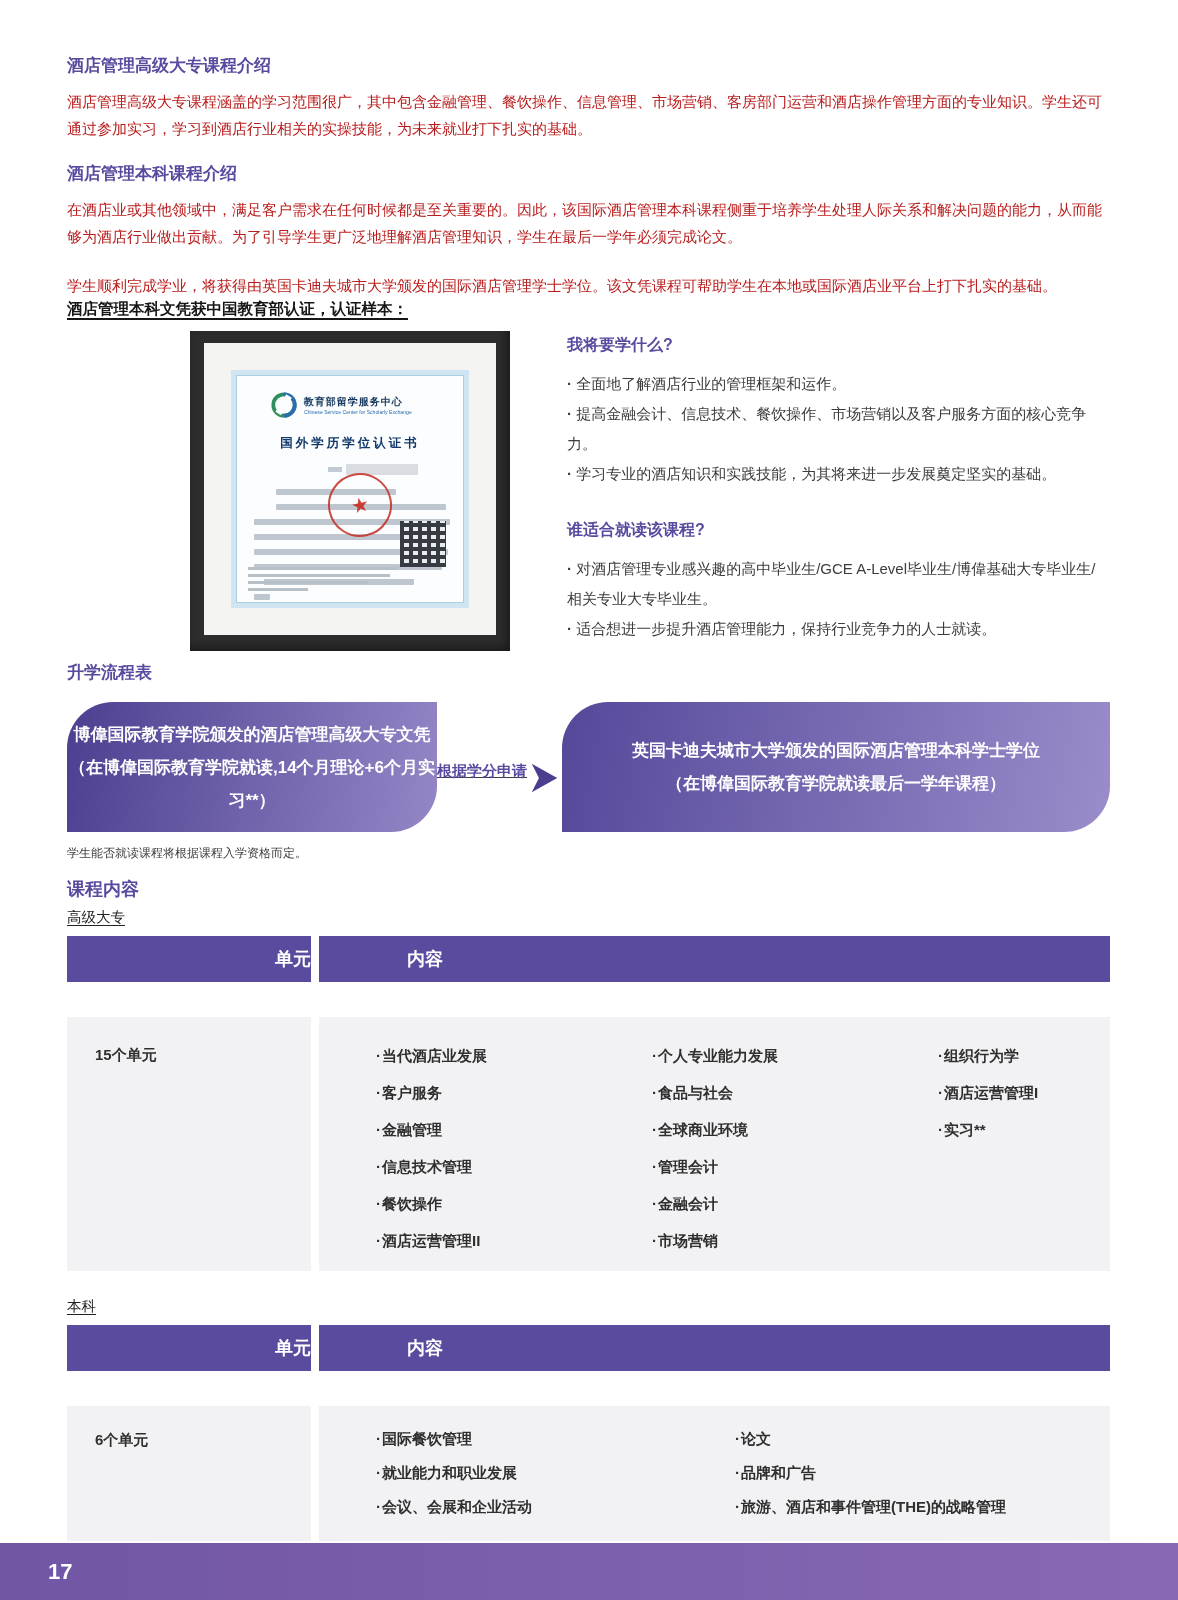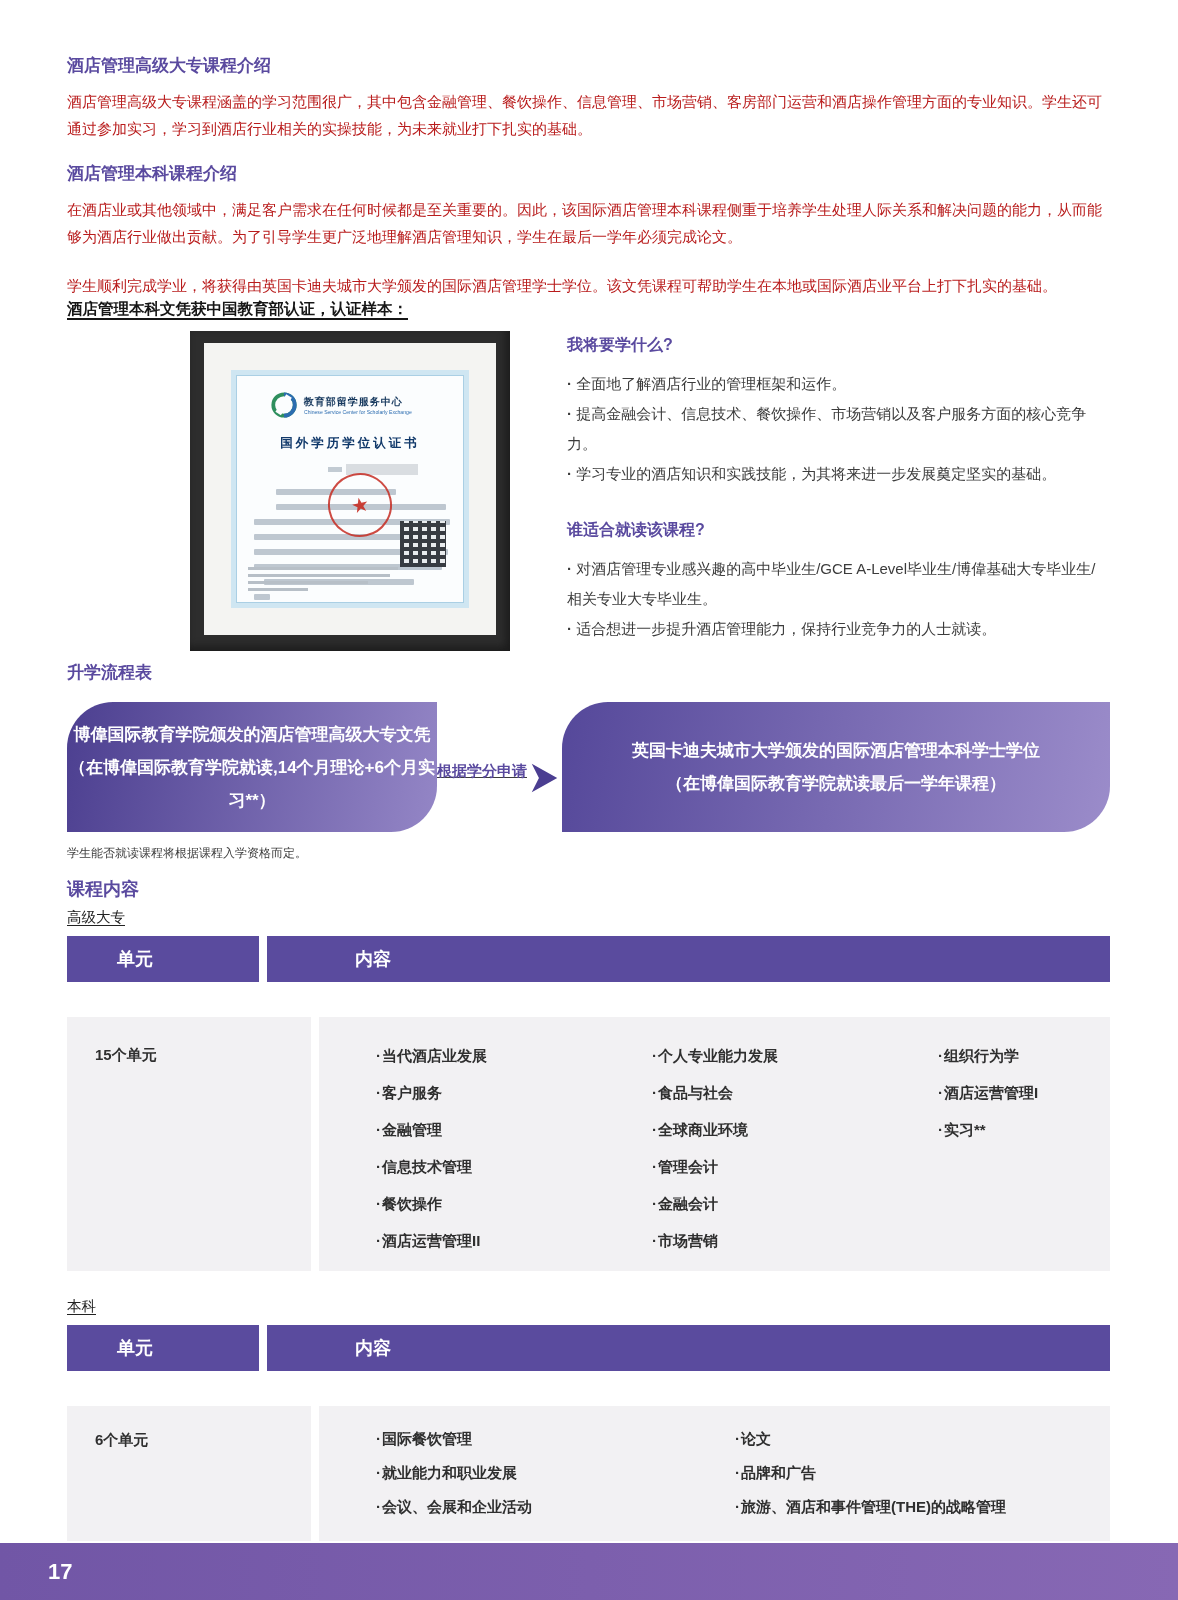--- a/index.html
+++ b/index.html
@@ -92,21 +92,21 @@
 
   
   .course-h { margin-top:15px; font-size:18px; font-weight:700; color:#5a4a9f; }
   .tbl-label {
     margin-top:7px; display:inline-block; font-size:14.5px; color:#222;
     text-decoration:underline; text-underline-offset:3px;
   }
   .tbl { margin-top:9px; }
   .thead { display:flex; gap:8px; }
   .th { height:46px; background:#5a4b9e; color:#fff; font-size:18px; font-weight:700; line-height:46px; }
-  .th-unit { width:192px; padding-left:50px; }
+  .th-unit { width:244px; padding-left:50px;text-align:right; }
   .th-content { flex:1; padding-left:88px; }
   .tbody { display:flex; gap:8px; margin-top:7px; }
   .td { background:#f2f1f3;margin-top:28px; }
   .td-unit { width:244px; padding:29px 0 0 28px; font-size:15px; font-weight:700; color:#2f2f2f; }
   .td-content { flex:1; display:flex; padding-left:57px; }
   .t1 .td { height:254px; }
   .t1 .td-content { padding-top:28px; }
   .t2 .td { height:135px; }
   .t2 .td-content { padding-top:22px; }
   .t2 .td-unit { padding-top:25px; }

